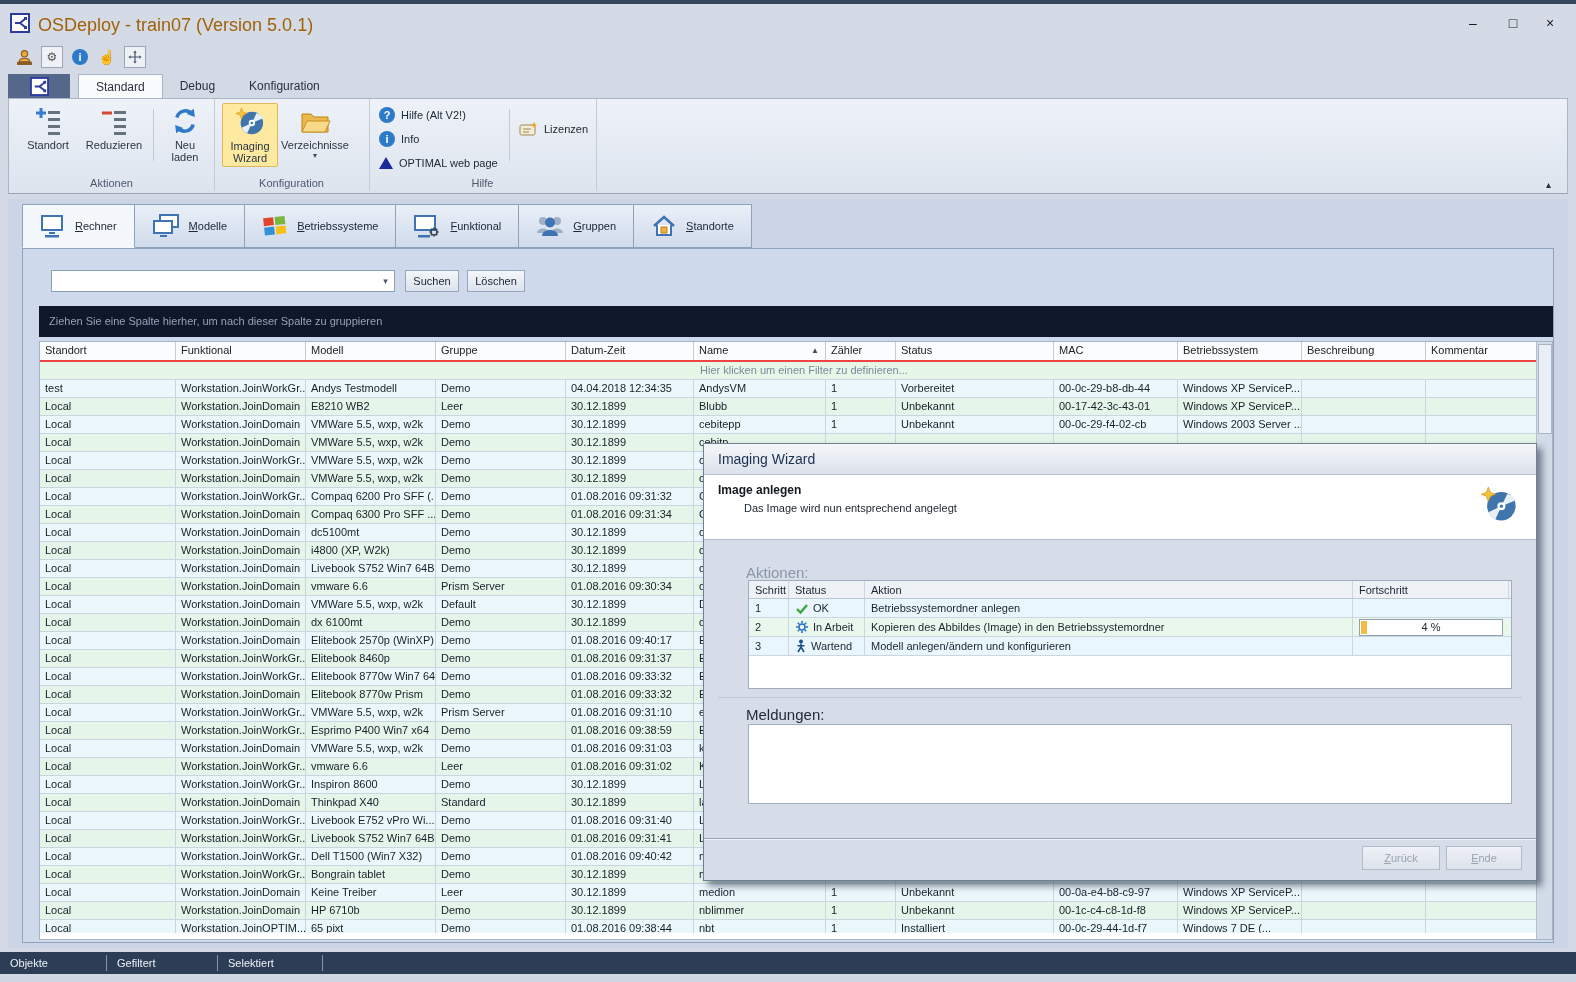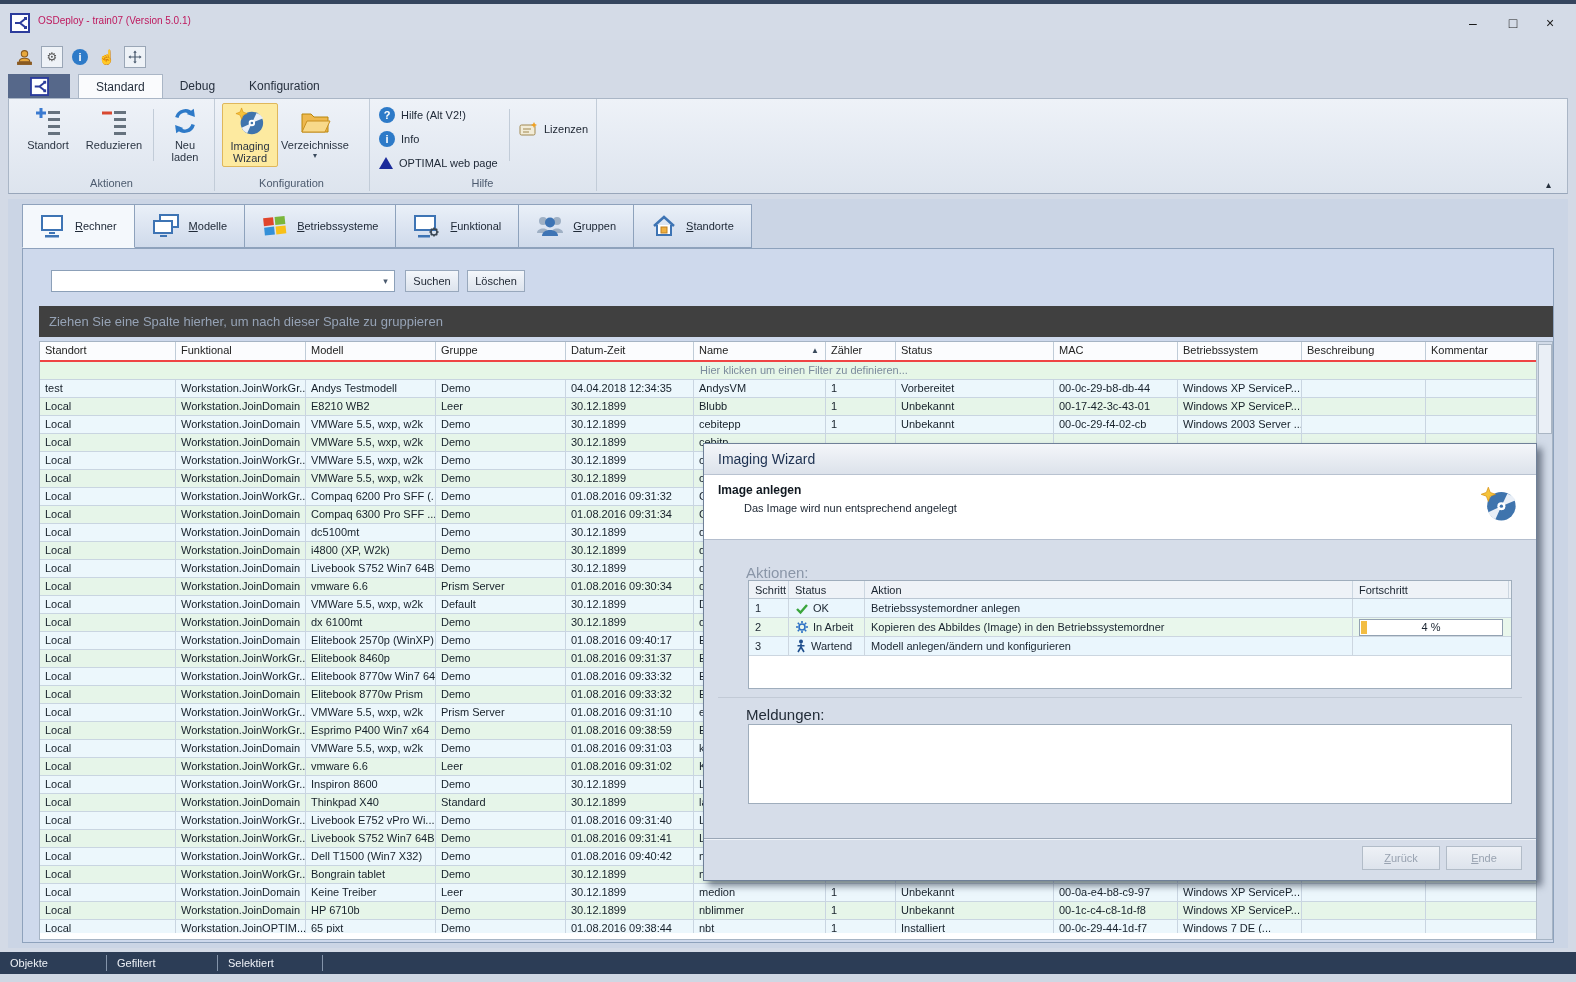--- a/index.html
+++ b/index.html
@@ -4,21 +4,21 @@
 <style>
   html,body{margin:0;padding:0;background:#cfd7e3;}
   .app{position:relative;width:1576px;height:982px;background:#d3dae6;font-family:"Liberation Sans",sans-serif;overflow:hidden;color:#1c2430;}
   svg{display:block}
   u{text-decoration:underline}
 
   
   .topline{position:absolute;left:0;top:0;width:1576px;height:4px;background:#35455e}
   .titlebar{position:absolute;left:0;top:4px;width:1576px;height:36px;background:#d4dbe7}
   .app-ico{position:absolute;left:10px;top:9px;width:20px;height:20px}
-  .title{position:absolute;left:38px;top:11px;font-size:10px;color:#be185d}
+  .title{position:absolute;left:38px;top:11px;font-size:18px;color:#a16207}
   .wbtn{position:absolute;top:8px;width:30px;height:22px;text-align:center;font-size:14px;color:#1a1a1a;line-height:22px;cursor:default}
   #w-min{left:1458px}#w-max{left:1498px}#w-close{left:1535px}
 
   
   .qat{position:absolute;left:14px;top:45px;height:24px;display:flex;gap:7px;align-items:center}
   .qicon{width:20px;height:20px;display:flex;align-items:center;justify-content:center}
   .boxed{border:1px solid #9aa6b6;background:#eef2f7}
   .circ{width:16px;height:16px;border-radius:50%;background:#2d7ac8;color:#fff;font-size:11px;font-weight:bold;text-align:center;line-height:16px}
   .hand{font-size:14px;color:#e08a20;line-height:18px}
 
@@ -53,21 +53,21 @@
   .vtab:first-child{border-left:1px solid #8ea2bc}
   .vtab.active{background:#f4f8fc;border-bottom-color:#f4f8fc}
   .inner{position:absolute;left:14px;top:49px;width:1532px;height:695px;background:#ced9ec;border:1px solid #8ea2bc;box-sizing:border-box}
 
   .combo{position:absolute;left:28px;top:21px;width:344px;height:22px;background:#fff;border:1px solid #8ca0b8;box-sizing:border-box}
   .combo input{position:absolute;left:2px;top:1px;width:318px;height:18px;border:none;outline:none;font-size:11px;font-family:"Liberation Sans",sans-serif;background:transparent}
   .combo .arrowbox{position:absolute;right:0;top:0;bottom:0;width:17px;color:#4a5a6e;font-size:9px;display:flex;align-items:center;justify-content:center}
   .btn{position:absolute;top:21px;height:22px;background:linear-gradient(#f4f7fb,#dce3ed);border:1px solid #98a8bc;font-size:11px;text-align:center;line-height:20px;color:#1c2430;box-sizing:border-box}
   #btn-suchen{left:382px;width:54px}#btn-loeschen{left:444px;width:58px}
 
-  .grouphint{position:absolute;left:16px;top:57px;width:1514px;height:31px;background:#404040;color:#95a2b5;font-size:13px;line-height:31px;padding-left:10px;box-sizing:border-box}
+  .grouphint{position:absolute;left:16px;top:57px;width:1514px;height:31px;background:#0f172a;color:#95a2b5;font-size:11px;line-height:31px;padding-left:10px;box-sizing:border-box}
 
   .gridwrap{position:absolute;left:16px;top:92px;width:1514px;height:599px;background:#fff;border:1px solid #a6b4c4;box-sizing:border-box;overflow:hidden}
   .ghead{display:flex;height:18px;background:#fbfcfe;border-bottom:2px solid #ef4444}
   .ghead .gc{border-right:1px solid #c0ccd8;font-size:11px;line-height:17px;padding:0 5px;box-sizing:border-box;color:#222;position:relative;white-space:nowrap;overflow:hidden}
   .sortarrow{position:absolute;right:6px;top:0;font-size:8px;color:#3a4a5c}
   .gfilter{height:18px;background:#e6f6e7;border-bottom:1px solid #c8d4e0;font-size:11px;line-height:17px;color:#7b8b9c;padding-left:660px;box-sizing:border-box}
   .grows{height:553px;overflow:hidden}
   .grow{display:flex;height:18px;border-bottom:1px solid #c9d5e1;box-sizing:border-box}
   .grow:nth-child(odd){background:#ecf7fc}
   .grow:nth-child(even){background:#e6f5e9}

